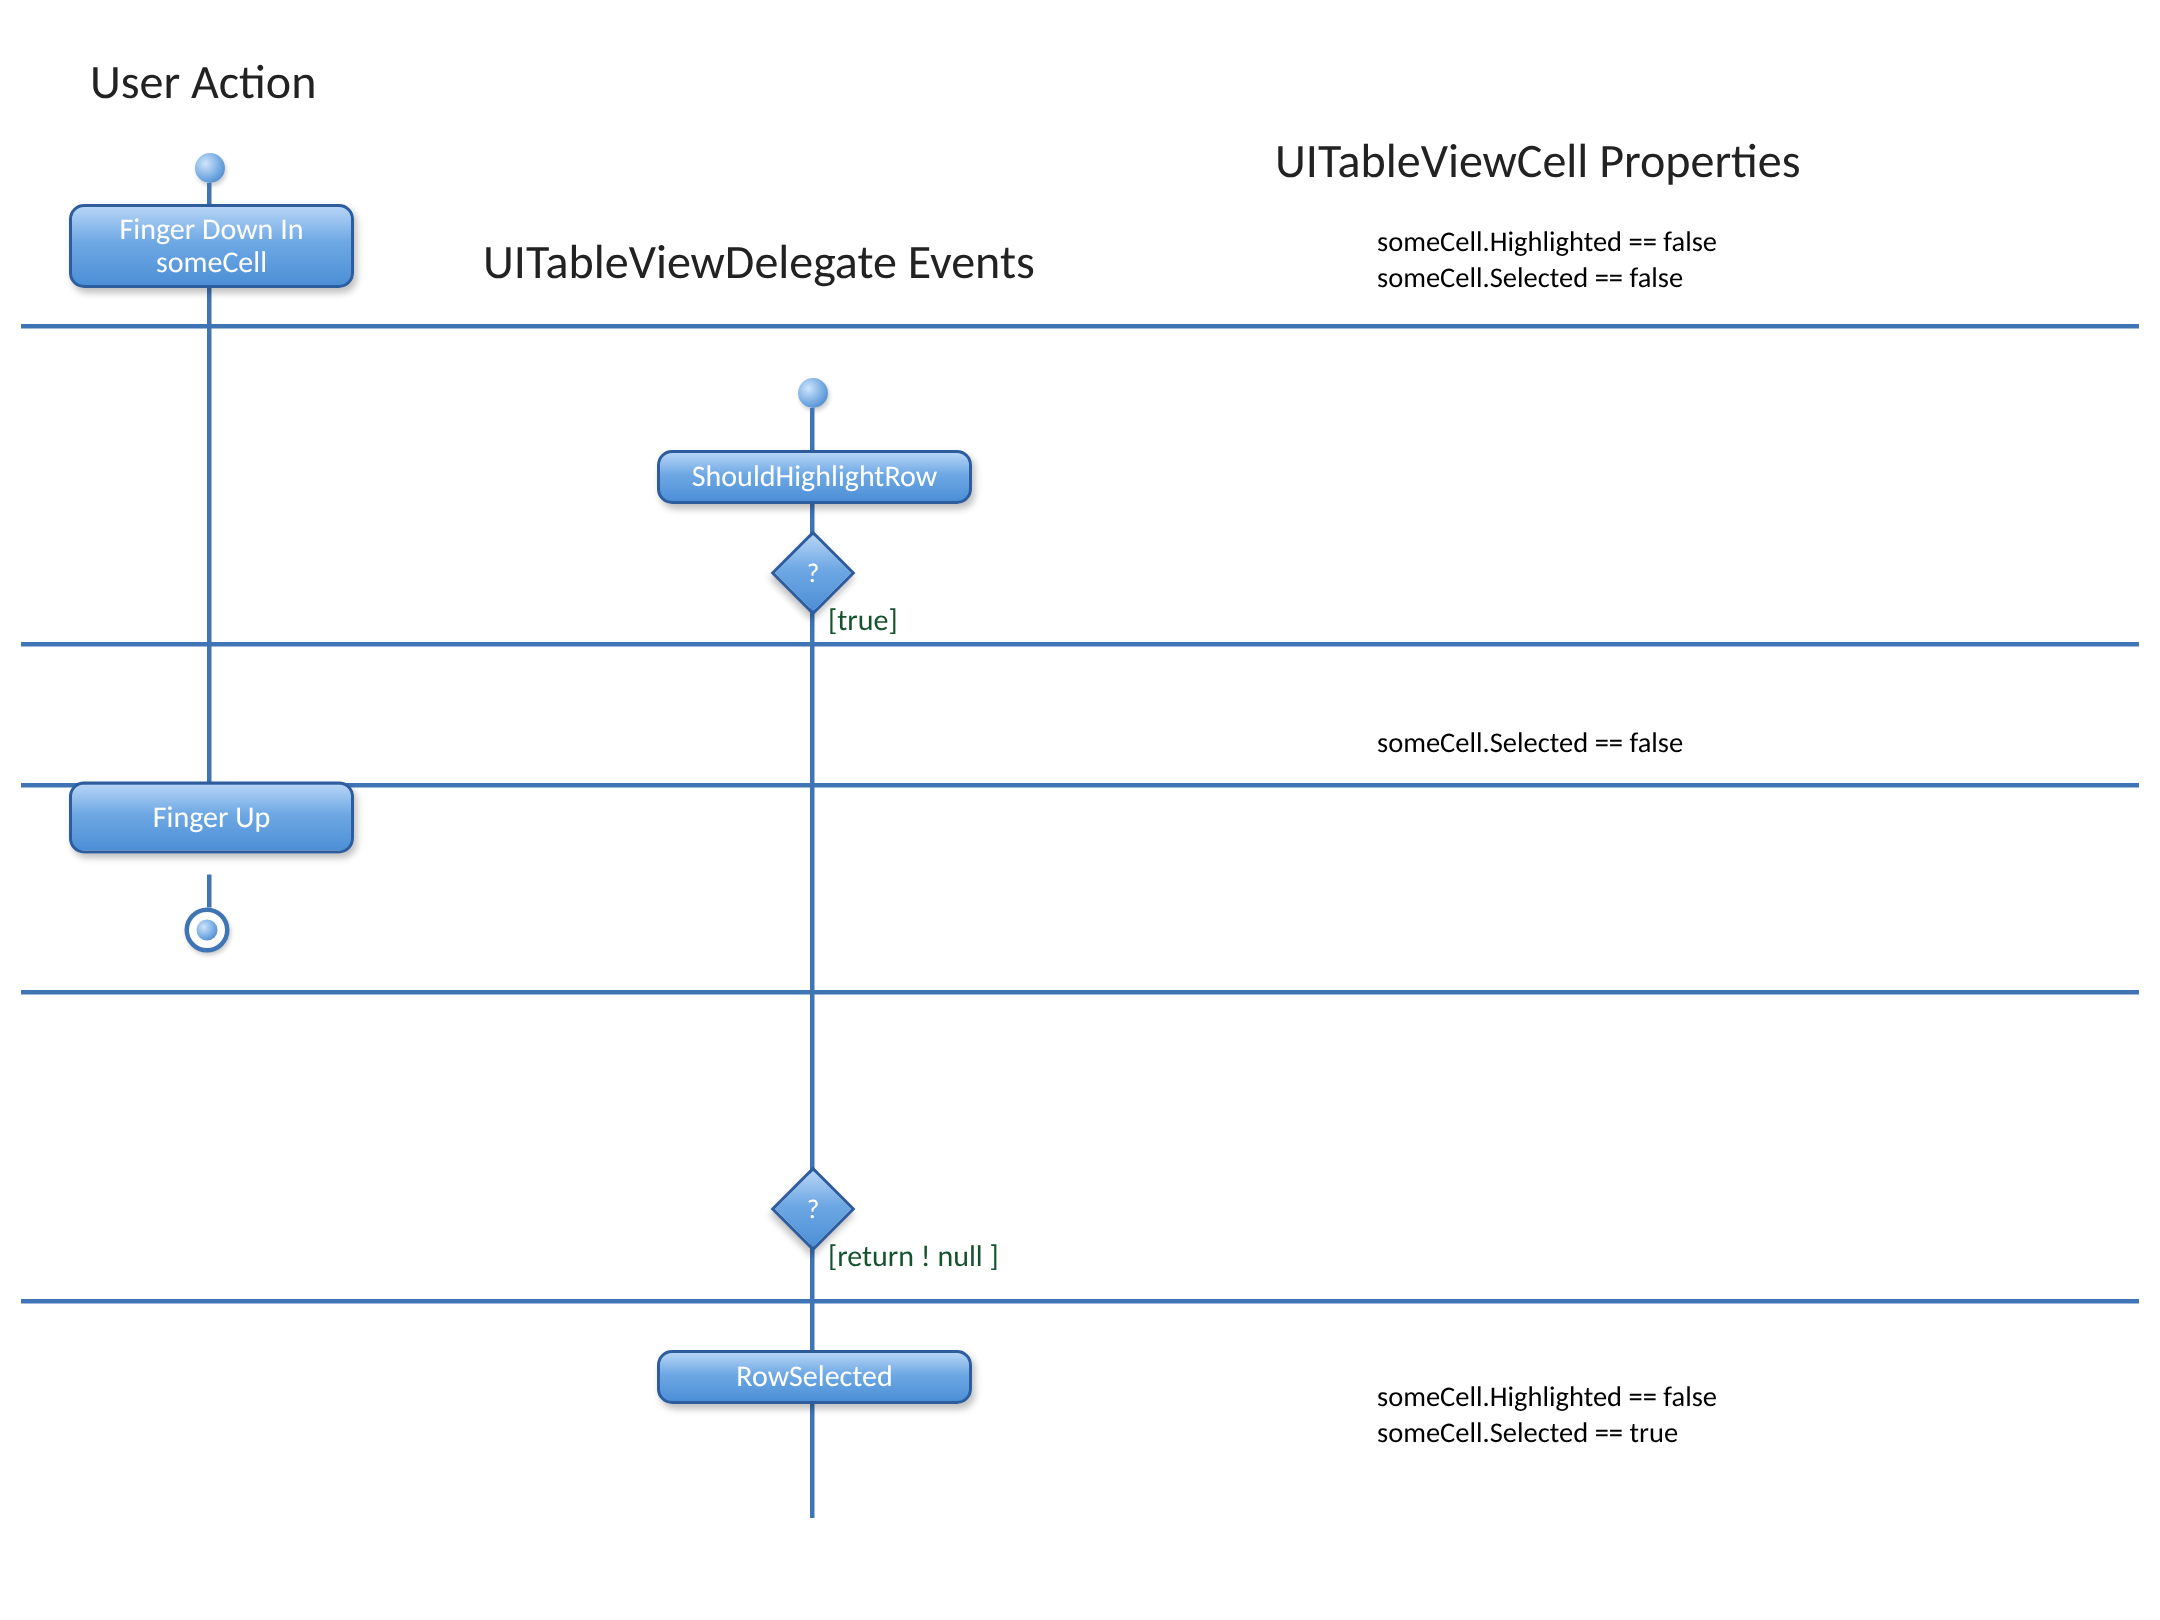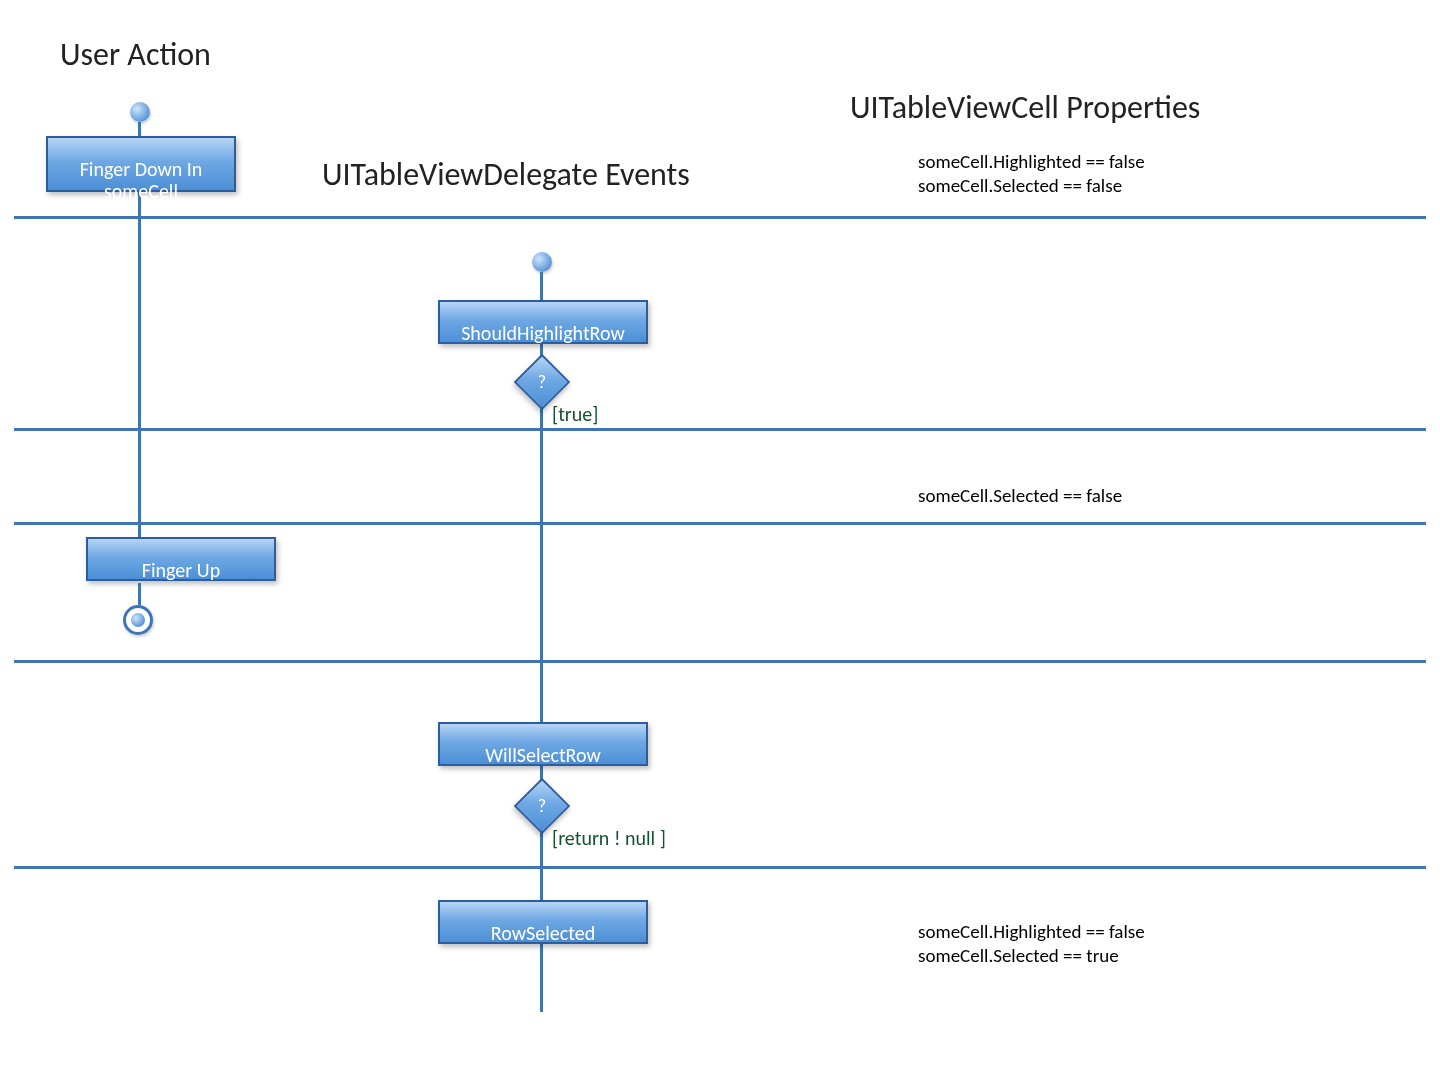--- a/index.html
+++ b/index.html
@@ -31,29 +31,29 @@
   .heading {
     position: absolute;
     font-size: 32px;
     color: #222;
     font-weight: 400;
   }
   .node {
     position: absolute;
     background: linear-gradient(to bottom, #b6d4f6 0%, #6ea8e4 45%, #4c8fd6 100%);
     border: 2px solid #2e5d9e;
-    border-radius: 0;
+    border-radius: 10px;
     color: #fff;
     text-align: center;
     display: flex;
-    align-items: flex-start;
+    align-items: center;
     justify-content: center;
     font-size: 20px;
     box-shadow: 2px 3px 5px rgba(0,0,0,0.25);
-    padding: 20px 8px;
+    padding: 8px 8px;
     line-height: 1.1;
   }
   .start-dot {
     position: absolute;
     width: 20px;
     height: 20px;
     border-radius: 50%;
     background: radial-gradient(circle at 35% 35%, #cfe5fb 0%, #6aa3df 60%, #3f74b5 100%);
     box-shadow: 1px 2px 3px rgba(0,0,0,0.2);
   }
@@ -118,21 +118,21 @@
   <div class="hline" style="top:428px;"></div>
   <div class="hline" style="top:522px;"></div>
   <div class="hline" style="top:660px;"></div>
   <div class="hline" style="top:866px;"></div>
 
   <div class="start-dot" style="left:130px; top:102px;"></div>
   <div class="vline" style="left:138px; top:122px; height:440px;"></div>
   <div class="node" style="left:46px; top:136px; width:190px; height:56px;">
     <span>Finger Down In someCell</span>
   </div>
-  <div class="node" style="left:46px; top:537px; width:190px; height:36px;margin-left:40px;">
+  <div class="node" style="left:46px; top:521px; width:190px; height:48px;">
     <span>Finger Up</span>
   </div>
   <div class="vline" style="left:138px; top:583px; height:22px;"></div>
   <div class="end-dot" style="left:123px; top:605px;"></div>
 
   <div class="start-dot" style="left:532px; top:252px;"></div>
   <div class="vline" style="left:540px; top:272px; height:740px;"></div>
 
   <div class="node" style="left:438px; top:300px; width:210px; height:36px;">
     <span>ShouldHighlightRow</span>
@@ -142,23 +142,20 @@
     <span>?</span>
   </div>
   <div class="guard" style="left:552px; top:402px;">[true]</div>
 
 
   <div class="prop" style="left:918px; top:460px;">
     <br>
     <span>someCell.Selected == false</span>
   </div>
 
-  <div class="node" style="left:438px; top:722px; width:210px; height:36px;">
-    <span>WillSelectRow</span>
-  </div>
 
   <div class="diamond" style="left:522px; top:786px;">
     <span>?</span>
   </div>
   <div class="guard" style="left:552px; top:826px;">[return ! null ]</div>
 
   <div class="node" style="left:438px; top:900px; width:210px; height:36px;">
     <span>RowSelected</span>
   </div>
 

